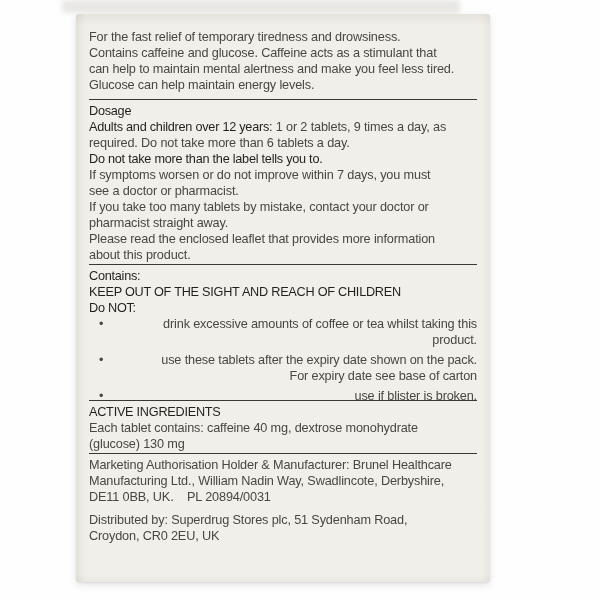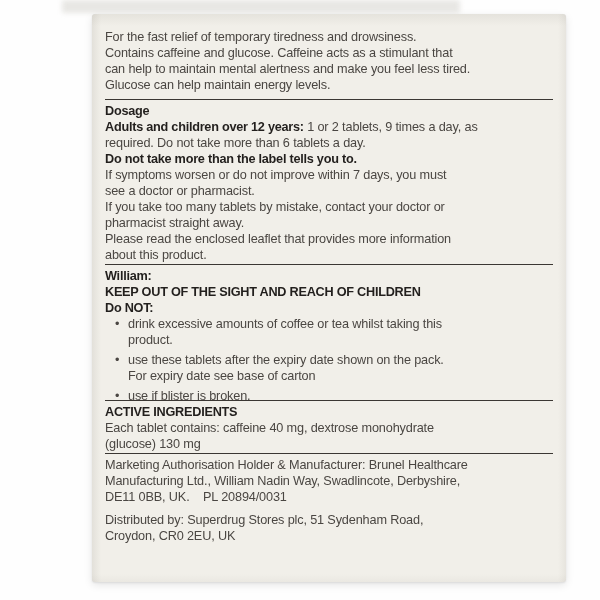--- a/index.html
+++ b/index.html
@@ -15,21 +15,21 @@
     width:600px;height:600px;position:relative;overflow:hidden;
     background:#fefefe;
     font-family:"Liberation Sans","DejaVu Sans",sans-serif;
   }
   .scene{position:absolute;inset:0;}
   .backdrop-shadow{
     position:absolute;left:62px;top:0;width:398px;height:13px;
     background:var(--backdrop);filter:blur(2.5px);border-radius:2px;
   }
   .carton{
-    position:absolute;left:92px;top:14px;width:474px;height:568px;
+    position:absolute;left:76px;top:14px;width:414px;height:568px;
     border-radius:3px;
     background:
       linear-gradient(90deg, rgba(110,104,94,0.11) 0px, rgba(110,104,94,0) 9px),
       linear-gradient(180deg, rgba(110,104,94,0.09) 0px, rgba(110,104,94,0) 12px),
       linear-gradient(270deg, rgba(110,104,94,0.08) 0px, rgba(110,104,94,0) 8px),
       linear-gradient(0deg, rgba(110,104,94,0.05) 0px, rgba(110,104,94,0) 8px),
       var(--panel-bg);
     box-shadow:0 3px 9px rgba(0,0,0,0.10), 0 1px 2px rgba(0,0,0,0.08);
     padding-left:25px;
   }
@@ -39,38 +39,38 @@
     overflow:hidden;
   }
   .line{
     white-space:pre;
     font-size:12.7px;
     letter-spacing:-0.15px;
     line-height:16px;
     color:var(--text);
   }
   .line .b{
-    font-weight:bold;
+    font-weight:normal;
     color:var(--bold-text);
     letter-spacing:-0.25px;
   }
   hr.divider{
     border:none;
     border-top:1.7px solid var(--rule);
     margin:6px 0 3px 0;
   }
   hr.divider.tight{margin-top:1px;}
   hr.divider.overlap{margin-top:-4px;}
   .bullet{display:flex;margin-bottom:4px;}
   .bullet:last-child{margin-bottom:0;}
   .bullet .dot{
     width:13px;margin-left:10px;flex:0 0 auto;
     font-size:12.7px;line-height:16px;color:var(--text);
   }
-  .bullet .btxt{flex:1 1 auto;}
+  .bullet .btxt{flex:1 1 auto;text-align:right;}
   .block.gap-top{margin-top:7px;}
 </style>
 </head>
 <body>
 
 <div class="scene">
   <div class="backdrop-shadow"></div>
   <div class="carton">
     <div class="content" id="content">
         <section class="sec">
@@ -94,21 +94,21 @@
             <div class="line"><span>see a doctor or pharmacist.</span></div>
             <div class="line"><span>If you take too many tablets by mistake, contact your doctor or</span></div>
             <div class="line"><span>pharmacist straight away.</span></div>
             <div class="line"><span>Please read the enclosed leaflet that provides more information</span></div>
             <div class="line"><span>about this product.</span></div>
           </div>
         </section>
         <hr class="divider tight">
         <section class="sec">
           <div class="block">
-            <div class="line"><span class="b">William:</span></div>
+            <div class="line"><span class="b">Contains:</span></div>
             <div class="line"><span class="b">KEEP OUT OF THE SIGHT AND REACH OF CHILDREN</span></div>
             <div class="line"><span class="b">Do NOT:</span></div>
           </div>
           <div class="bullet">
             <span class="dot">•</span>
             <div class="btxt">
               <div class="line"><span>drink excessive amounts of coffee or tea whilst taking this</span></div>
               <div class="line"><span>product.</span></div>
             </div>
           </div>

